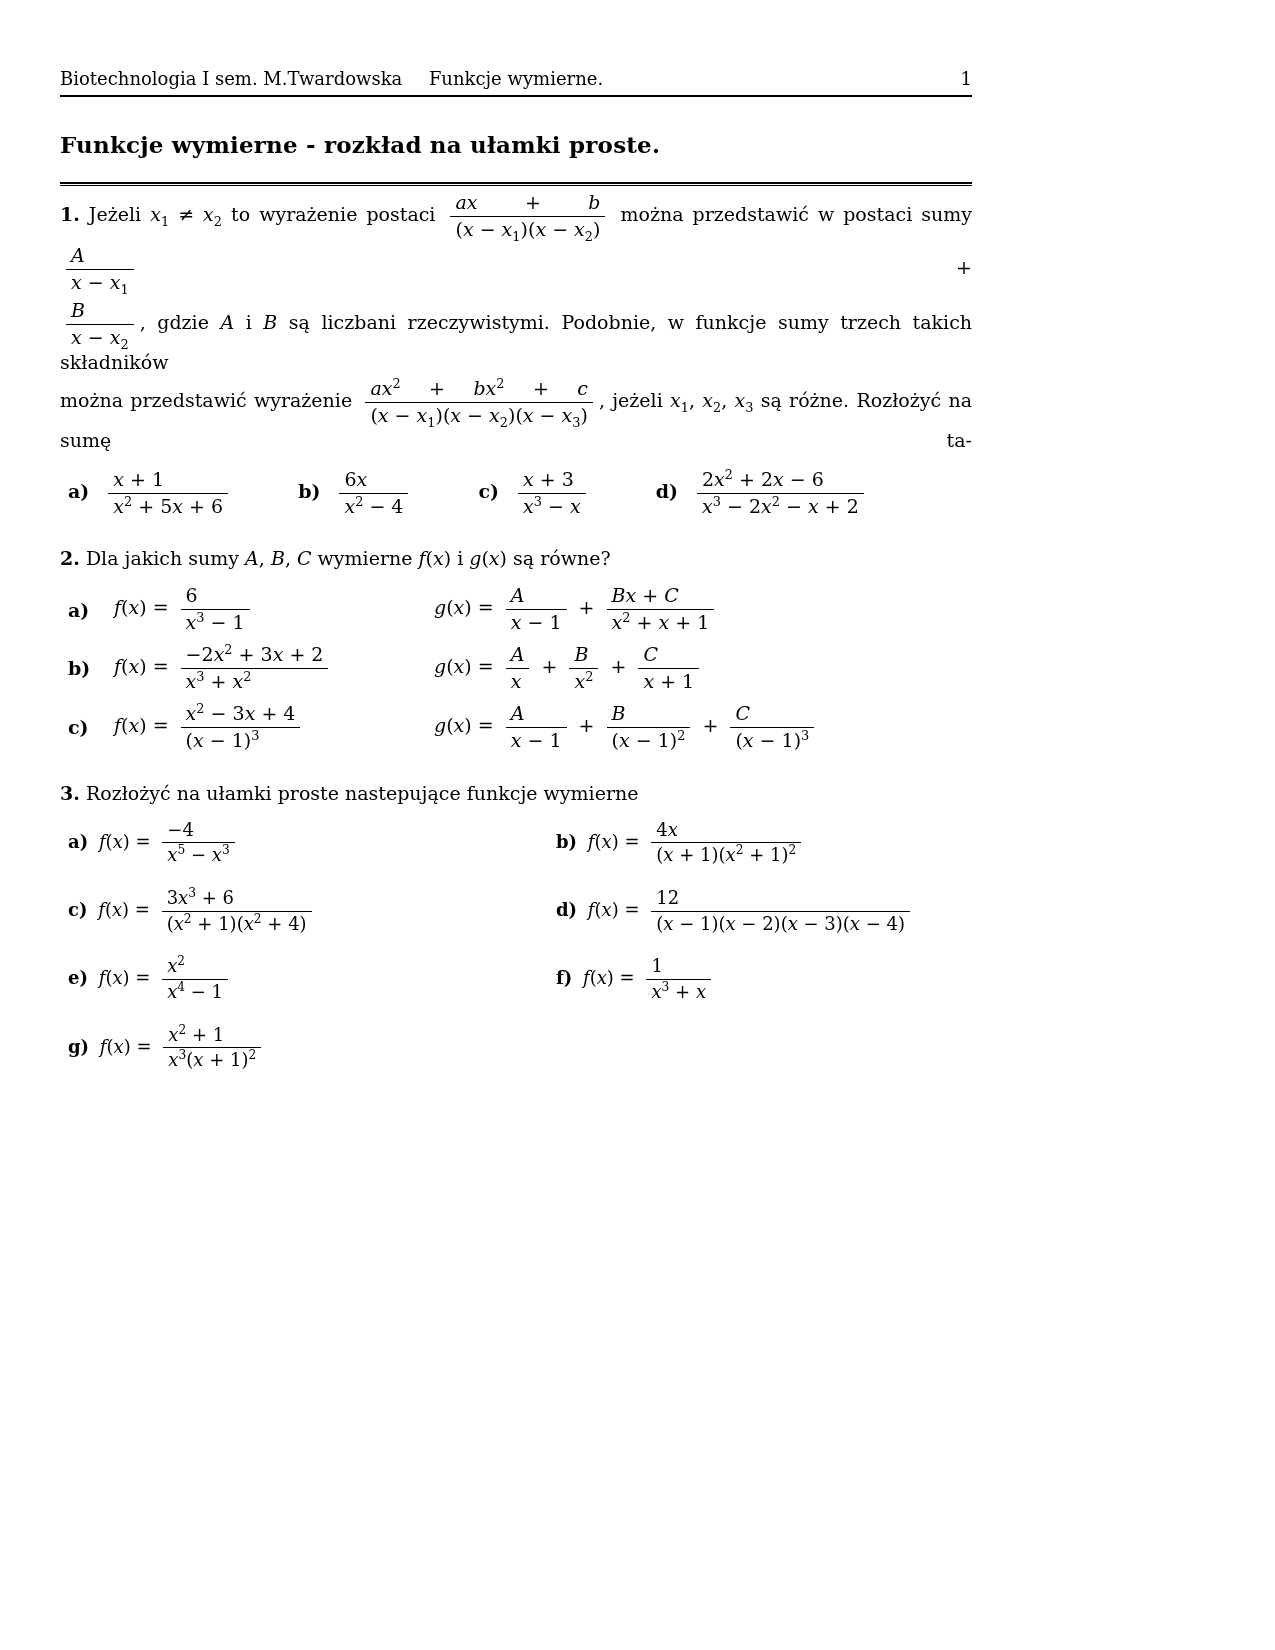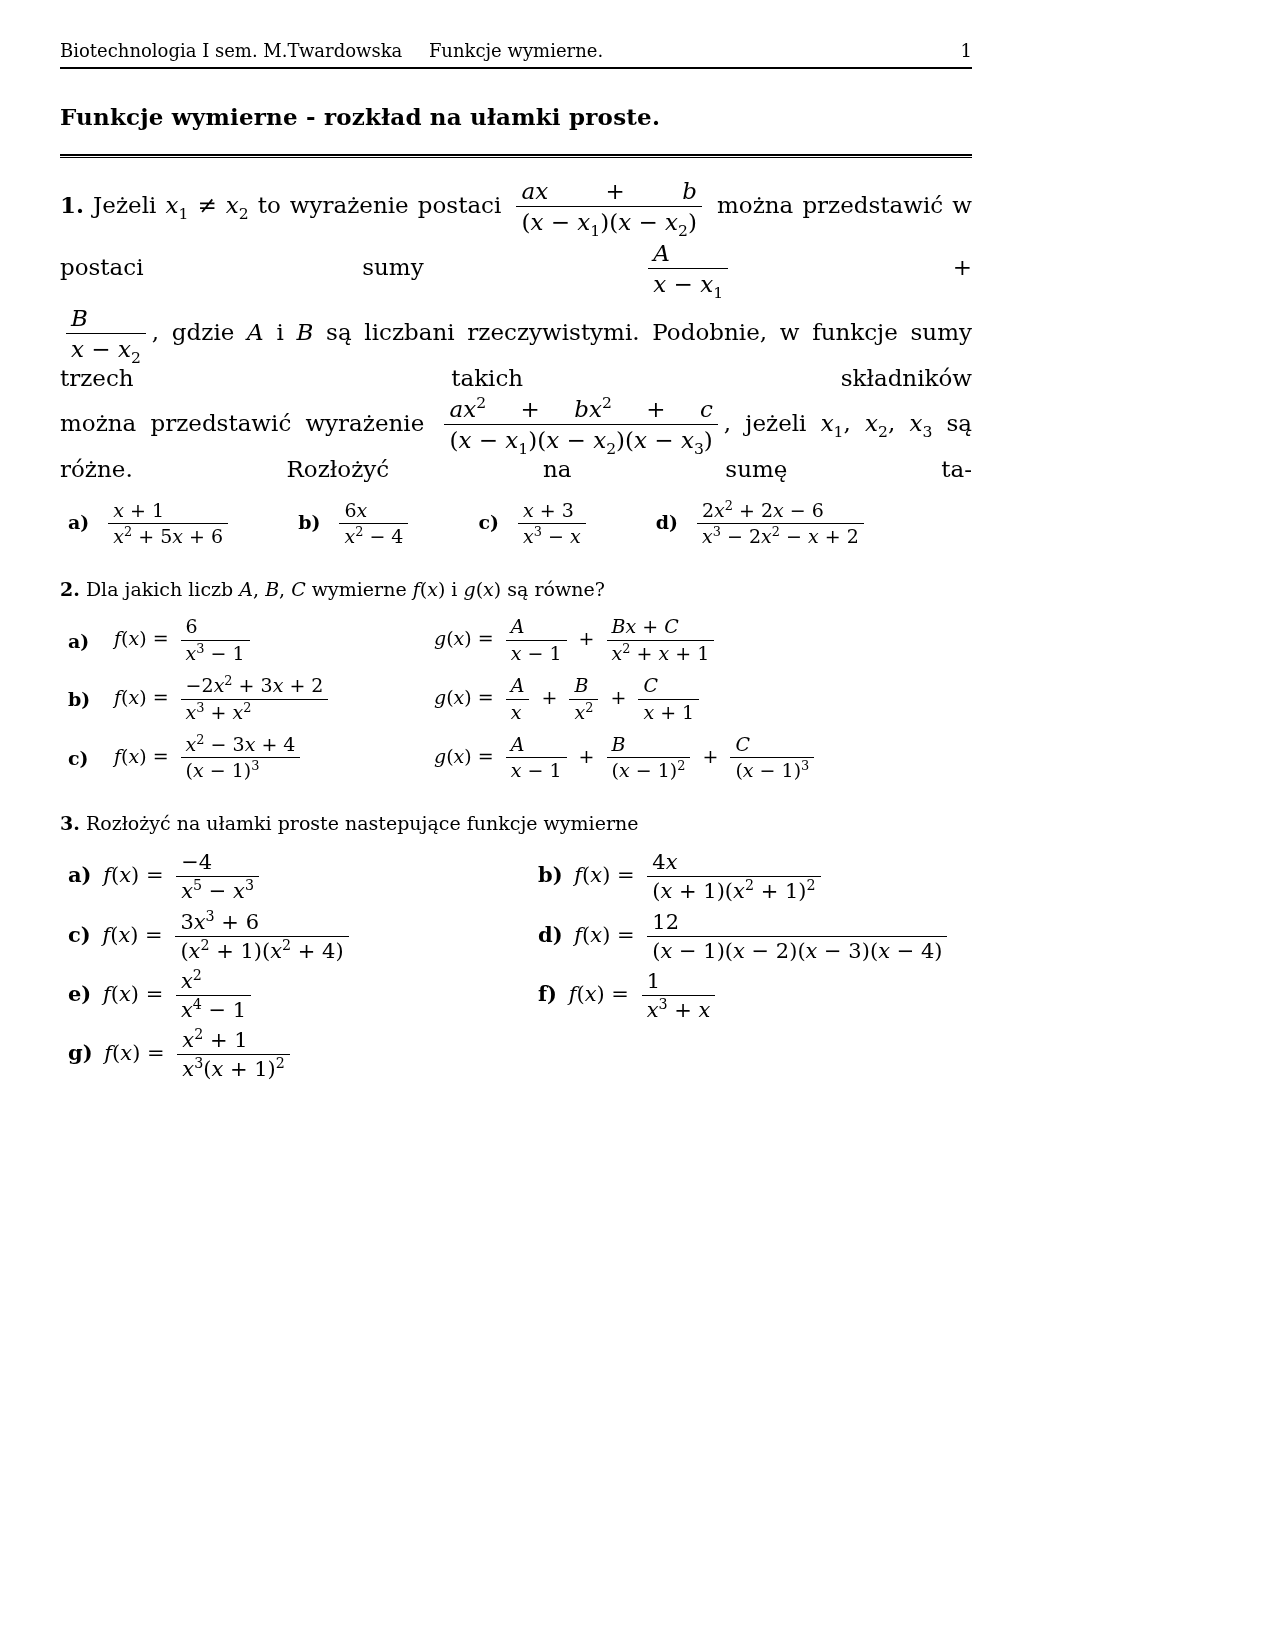--- a/index.html
+++ b/index.html
@@ -2,53 +2,53 @@
 <html><head>
 <meta charset="utf-8">
 <style>
   * { margin:0; padding:0; box-sizing:border-box; }
   html, body { background:#ffffff; }
   body {
     width:1275px;
     font-family:"DejaVu Serif","Liberation Serif",serif;
     color:#000;
   }
-  .page { width:1145px; min-height:1650px; padding:40px 173px 40px 60px; background:#fff; }
+  .page { width:1145px; min-height:1650px; padding:68px 173px 40px 60px; background:#fff; }
 
   
   .header { position:relative; border-bottom:2px solid #000; padding-bottom:6px; font-size:18px; }
   .header .center { position:absolute; left:50%; transform:translateX(-50%); }
   .header .pageno { position:absolute; right:0; }
 
   .title { font-size:23px; font-weight:bold; margin-top:34px; letter-spacing:0.2px; }
 
   .double-rule { margin-top:24px; height:4px; border-top:2px solid #000; border-bottom:1px solid #000; }
 
   
-  .para { margin-top:18px; font-size:23px; }
+  .para { margin-top:4px; font-size:19px; }
   .pline { margin:3px 0; }
   .pline.just { text-align:justify; text-align-last:justify; }
   .b { font-weight:bold; }
   .m i { font-style:italic; }
   .t { font-style:normal; }
 
   .frac { display:inline-block; vertical-align:middle; margin:2px 6px; line-height:1.15; }
   .frac .num { display:block; padding:0 5px 2px; border-bottom:1.4px solid #000; }
   .frac .den { display:block; padding:2px 5px 0; }
   sup, sub { font-size:68%; line-height:0; }
 
   .items-row { display:flex; align-items:center; gap:64px; margin-top:16px; padding-left:8px; font-size:19px; }
   .items-row .b { margin-right:13px; }
 
   .heading { font-size:19px; margin-top:28px; }
 
   .p2 { margin-top:14px; padding-left:8px; font-size:19px; }
   .p2row { display:grid; grid-template-columns:46px 320px auto; align-items:center; margin-bottom:6px; }
 
-  .p3 { display:grid; grid-template-columns:470px auto; row-gap:2px; margin-top:14px; padding-left:8px; font-size:21px; align-items:center; }
+  .p3 { display:grid; grid-template-columns:470px auto; row-gap:2px; margin-top:14px; padding-left:8px; font-size:18px; align-items:center;gap:18px; }
   .p3 .b { margin-right:5px; }
 </style>
 </head>
 <body>
 
 <div class="page">
 
   <header class="header">
     <span class="hleft">Biotechnologia I sem.  M.Twardowska</span>
     <span class="center">Funkcje wymierne.</span>
@@ -65,21 +65,21 @@
     <div class="pline just"><span class="t">można przedstawić wyrażenie  </span><span class="frac m"><span class="num"><i>a</i><i>x</i><sup>2</sup> + <i>b</i><i>x</i><sup>2</sup> + <i>c</i></span><span class="den">(<i>x</i> − <i>x</i><sub>1</sub>)(<i>x</i> − <i>x</i><sub>2</sub>)(<i>x</i> − <i>x</i><sub>3</sub>)</span></span><span class="t">,  jeżeli  </span><span class="m"><i>x</i><sub>1</sub>, <i>x</i><sub>2</sub>, <i>x</i><sub>3</sub></span><span class="t">  są różne. Rozłożyć na sumę ta-</span></div>
   </section>
 
   <div class="items-row">
     <span class="item"><span class="b">a)</span><span class="frac m"><span class="num"><i>x</i> + 1</span><span class="den"><i>x</i><sup>2</sup> + 5<i>x</i> + 6</span></span></span>
     <span class="item"><span class="b">b)</span><span class="frac m"><span class="num">6<i>x</i></span><span class="den"><i>x</i><sup>2</sup> − 4</span></span></span>
     <span class="item"><span class="b">c)</span><span class="frac m"><span class="num"><i>x</i> + 3</span><span class="den"><i>x</i><sup>3</sup> − <i>x</i></span></span></span>
     <span class="item"><span class="b">d)</span><span class="frac m"><span class="num">2<i>x</i><sup>2</sup> + 2<i>x</i> − 6</span><span class="den"><i>x</i><sup>3</sup> − 2<i>x</i><sup>2</sup> − <i>x</i> + 2</span></span></span>
   </div>
 
-  <div class="heading"><span class="b">2.</span><span class="t"> Dla jakich liczb  </span><span class="m"><i>A</i>, <i>B</i>, <i>C</i></span><span class="t">  wymierne  </span><span class="m"><i>f</i>(<i>x</i>)</span><span class="t">  i  </span><span class="m"><i>g</i>(<i>x</i>)</span><span class="t">  są równe?</span></div>
+  <div class="heading"><span class="b">2.</span><span class="t"> Dla jakich sumy  </span><span class="m"><i>A</i>, <i>B</i>, <i>C</i></span><span class="t">  wymierne  </span><span class="m"><i>f</i>(<i>x</i>)</span><span class="t">  i  </span><span class="m"><i>g</i>(<i>x</i>)</span><span class="t">  są równe?</span></div>
 
   <div class="p2">
     <div class="p2row">
       <span class="b">a)</span>
       <span><span class="m"><i>f</i>(<i>x</i>) = </span><span class="frac m"><span class="num">6</span><span class="den"><i>x</i><sup>3</sup> − 1</span></span></span>
       <span><span class="m"><i>g</i>(<i>x</i>) = </span><span class="frac m"><span class="num"><i>A</i></span><span class="den"><i>x</i> − 1</span></span><span class="m"> + </span><span class="frac m"><span class="num"><i>B</i><i>x</i> + <i>C</i></span><span class="den"><i>x</i><sup>2</sup> + <i>x</i> + 1</span></span></span>
     </div>
     <div class="p2row">
       <span class="b">b)</span>
       <span><span class="m"><i>f</i>(<i>x</i>) = </span><span class="frac m"><span class="num">−2<i>x</i><sup>2</sup> + 3<i>x</i> + 2</span><span class="den"><i>x</i><sup>3</sup> + <i>x</i><sup>2</sup></span></span></span>

